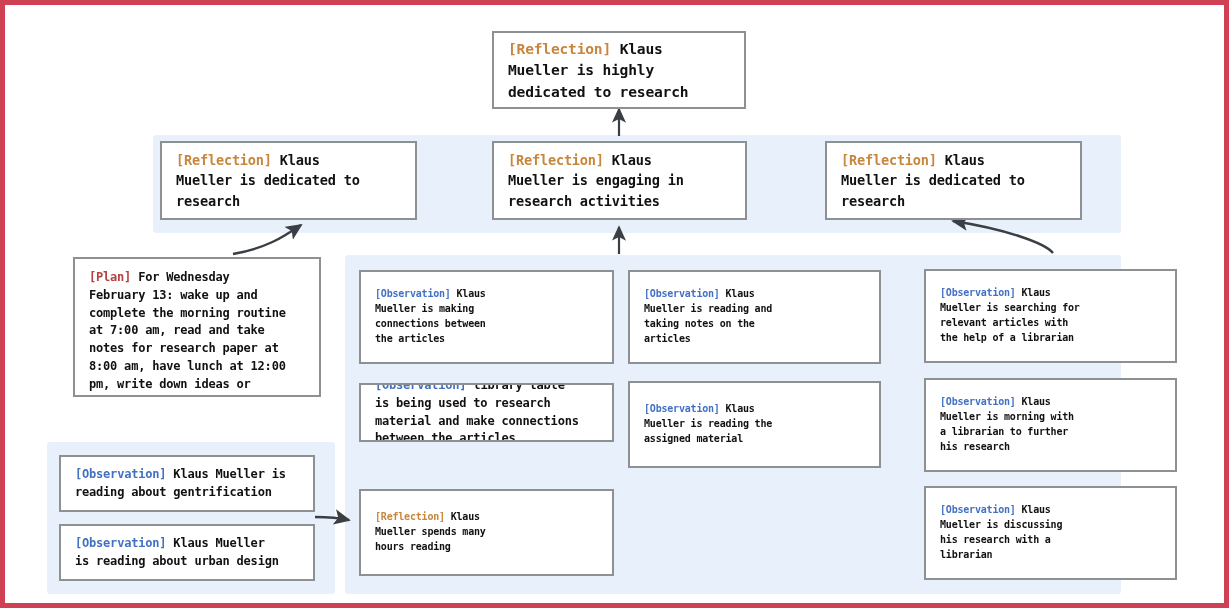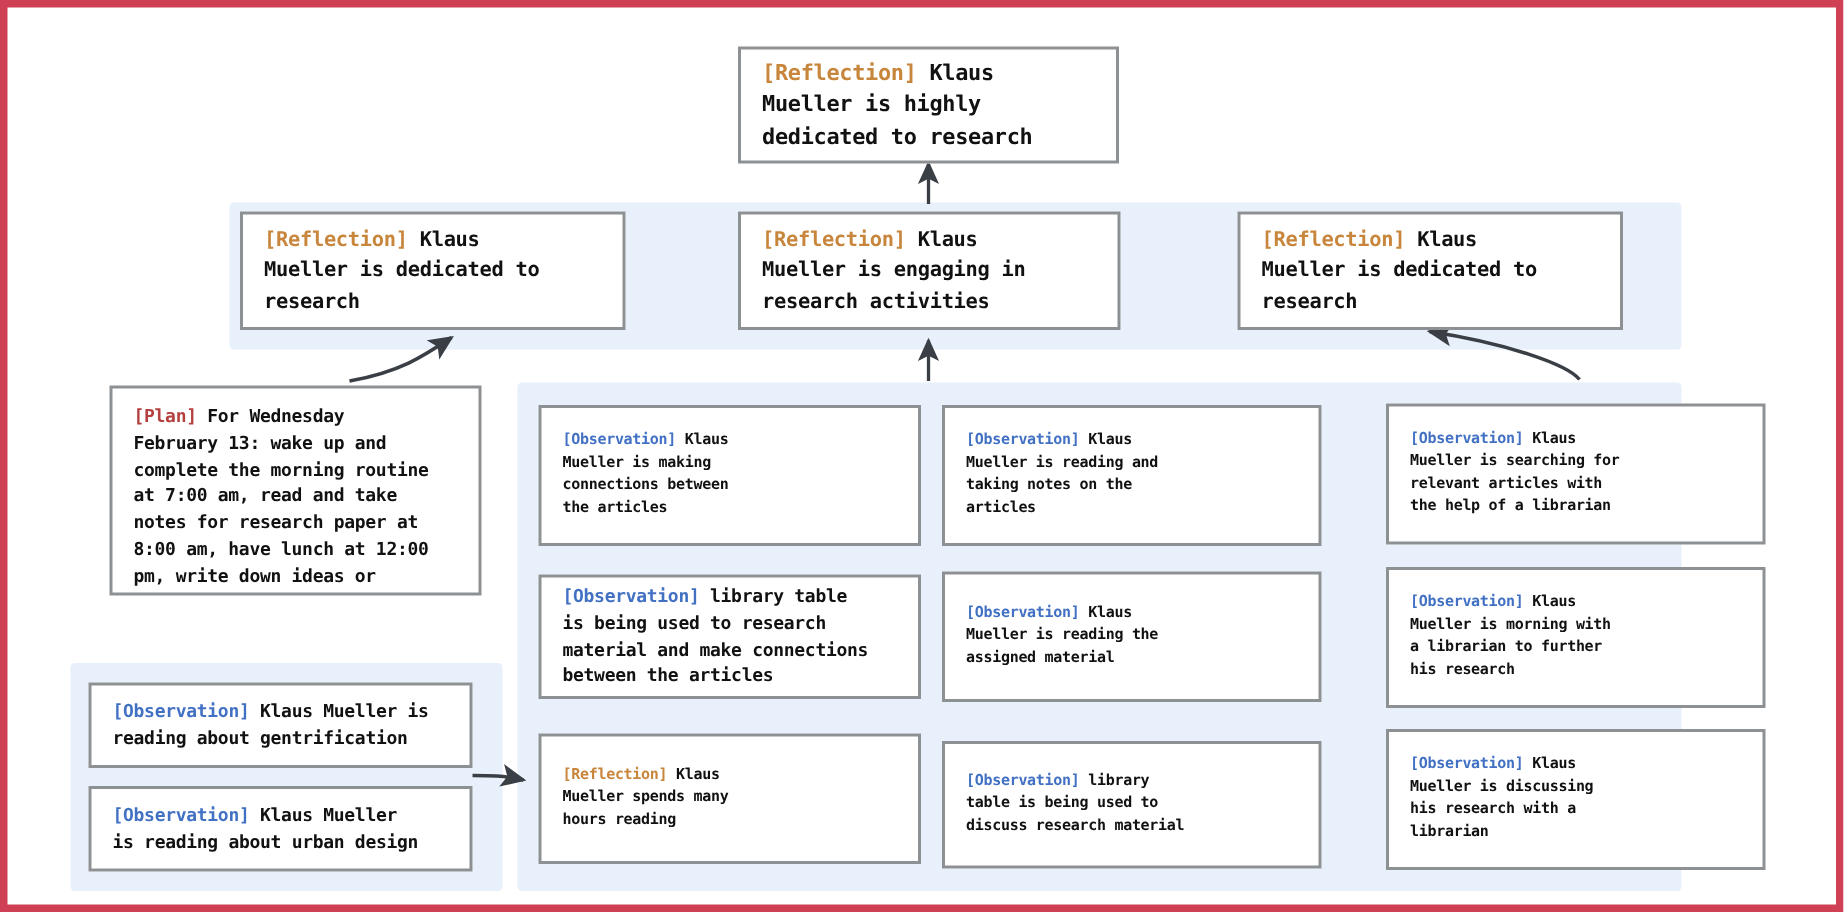--- a/index.html
+++ b/index.html
@@ -141,21 +141,21 @@
 reading about gentrification</span></span>
   </div>
 
   <div class="node fs13" style="left:354px; top:265px; width:255px; height:94px;">
     <span class="txt"><span class="tag-observation">[Observation]</span><span> Klaus
 Mueller is making
 connections between
 the articles</span></span>
   </div>
 
-  <div class="node fs11" style="left:354px; top:378px; width:255px; height:83px;">
+  <div class="node fs11" style="left:354px; top:378px; width:255px; height:59px;">
     <span class="txt"><span class="tag-observation">[Observation]</span><span> library table
 is being used to research
 material and make connections
 between the articles</span></span>
   </div>
 
   <div class="node fs13" style="left:354px; top:484px; width:255px; height:87px;">
     <span class="txt"><span class="tag-reflection">[Reflection]</span><span> Klaus
 Mueller spends many
 hours reading</span></span>
@@ -167,25 +167,20 @@
 taking notes on the
 articles</span></span>
   </div>
 
   <div class="node fs13" style="left:623px; top:376px; width:253px; height:87px;">
     <span class="txt"><span class="tag-observation">[Observation]</span><span> Klaus
 Mueller is reading the
 assigned material</span></span>
   </div>
 
-  <div class="node fs13" style="left:623px; top:489px; width:253px; height:85px;">
-    <span class="txt"><span class="tag-observation">[Observation]</span><span> library
-table is being used to
-discuss research material</span></span>
-  </div>
 
   <div class="node fs13" style="left:919px; top:264px; width:253px; height:94px;">
     <span class="txt"><span class="tag-observation">[Observation]</span><span> Klaus
 Mueller is searching for
 relevant articles with
 the help of a librarian</span></span>
   </div>
 
   <div class="node fs13" style="left:919px; top:373px; width:253px; height:94px;">
     <span class="txt"><span class="tag-observation">[Observation]</span><span> Klaus

